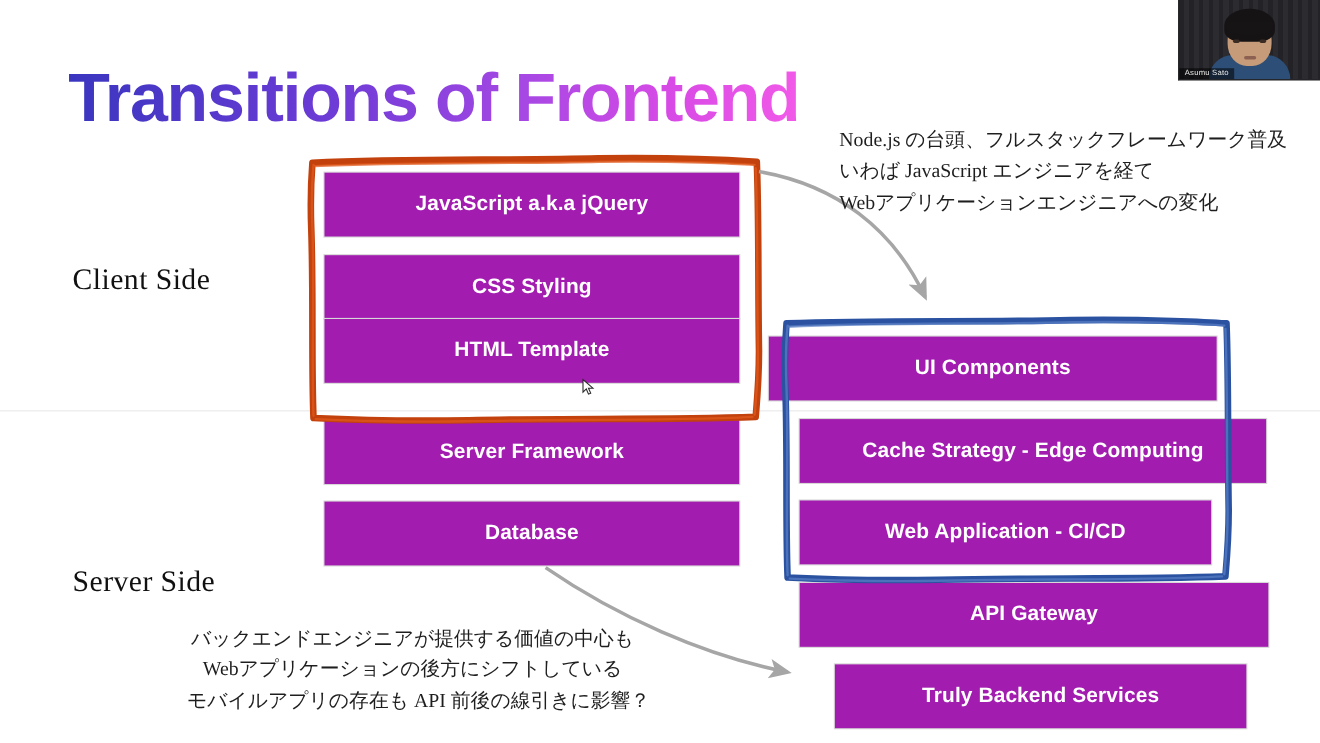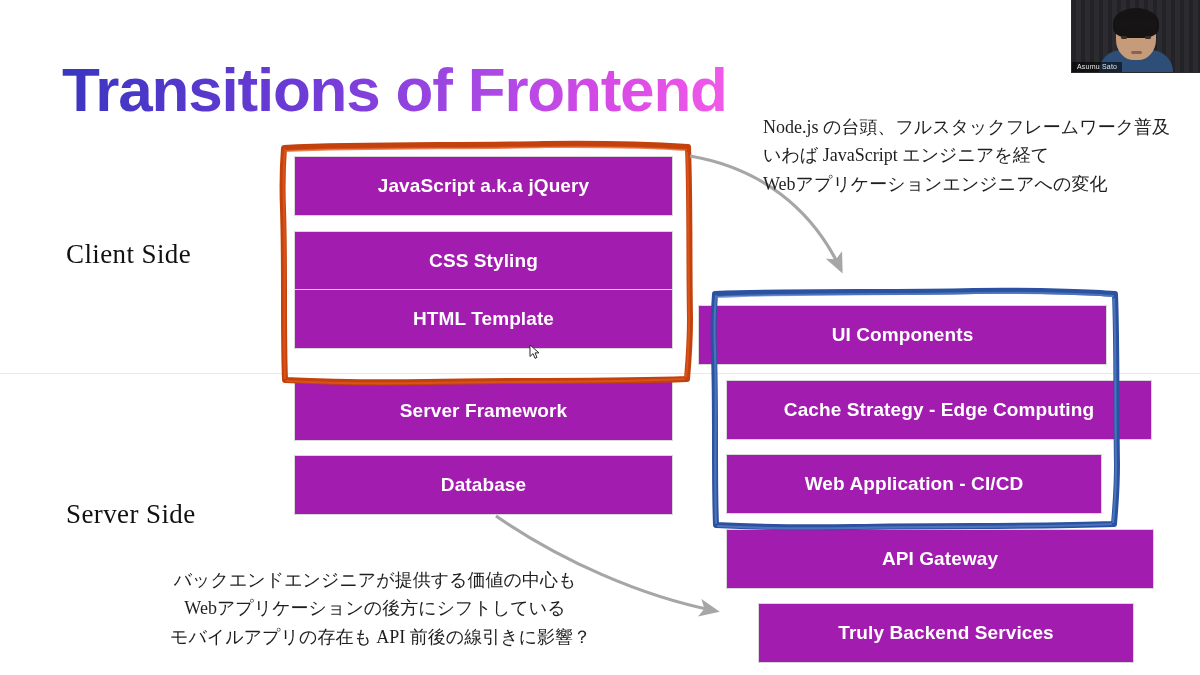--- a/index.html
+++ b/index.html
@@ -45,21 +45,21 @@
   
   .side-label {
     position: absolute;
     font-family: Liberation Serif, serif;
     font-size: 27px;
     color: #111111;
     letter-spacing: 0.4px;
     white-space: nowrap;
   }
   #label-client { left: 66px; top: 239px; }
-  #label-server { left: 66px; top: 499px; text-align: center; }
+  #label-server { left: 66px; top: 513px; text-align: center; }
 
   
   .stack-box {
     position: absolute;
     background: #a21caf;
     color: #ffffff;
     display: flex;
     align-items: center;
     justify-content: center;
     font-size: 19px;

